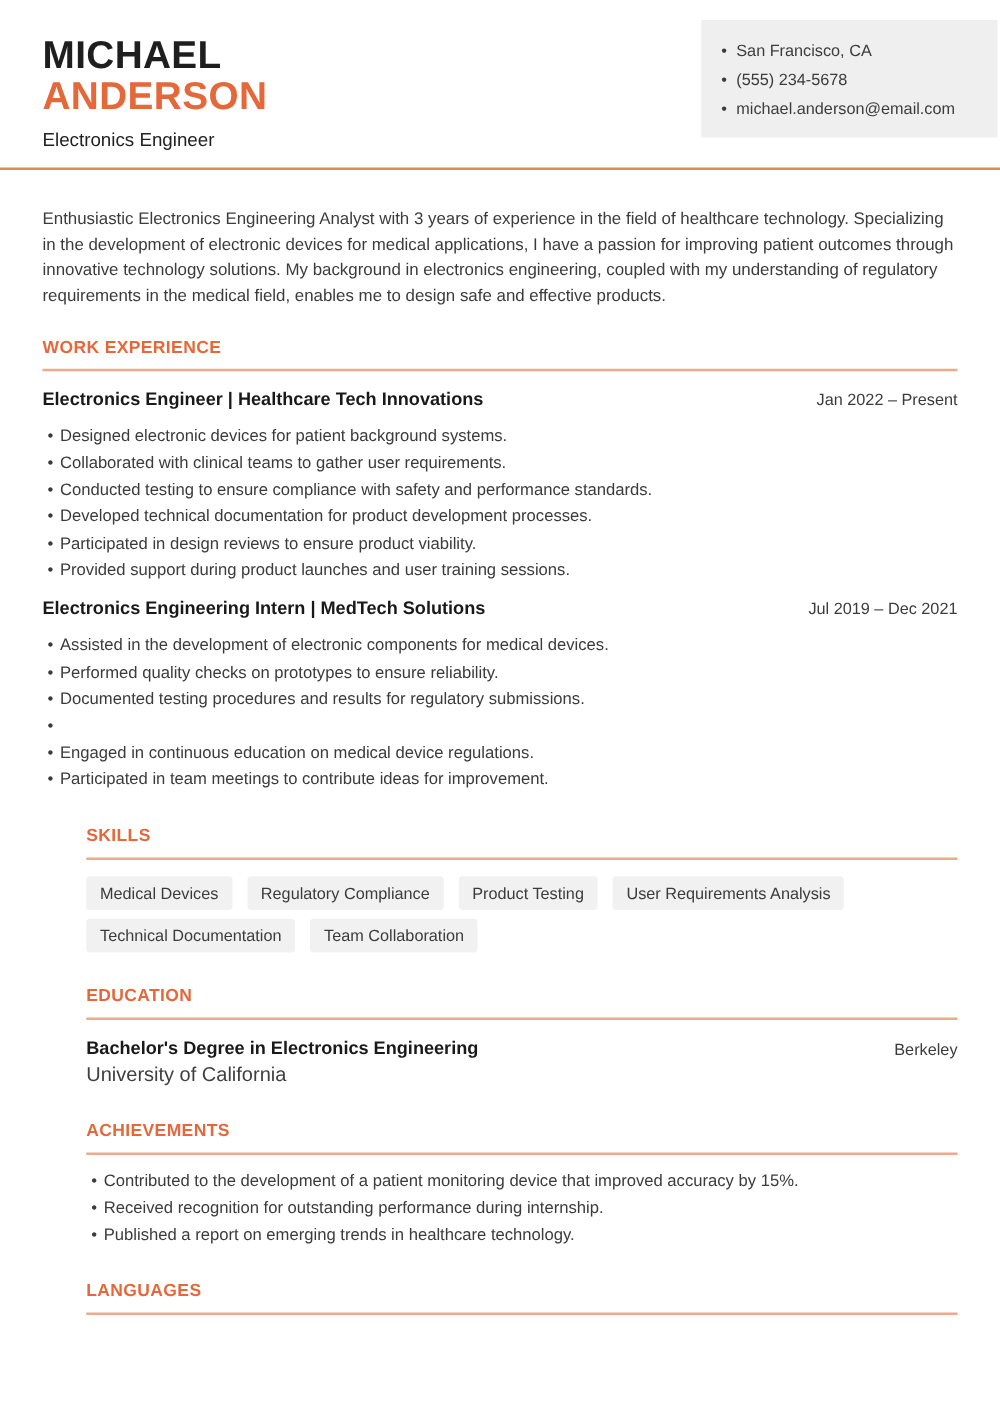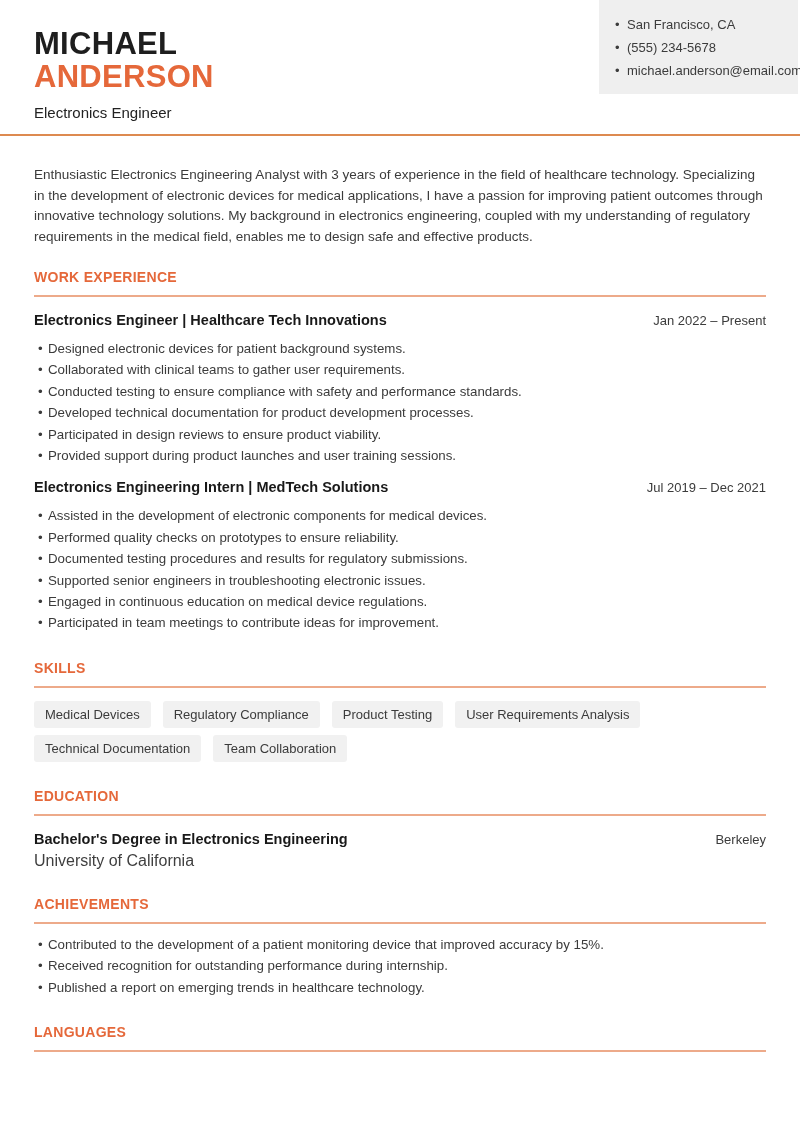--- a/index.html
+++ b/index.html
@@ -17,34 +17,34 @@
     width:800px;height:1130px;overflow:hidden;position:relative;
     font-family:"Liberation Sans",sans-serif;color:var(--text_body);
   }
   
   .header{position:relative;padding-top:27px;min-height:94px;}
   .name-block{margin-left:34px;}
   .name-line{font-size:31px;font-weight:bold;line-height:33px;letter-spacing:.3px;color:var(--text_dark);}
   .name-line.accent{color:var(--accent);}
   .header-job-title{margin-left:34px;margin-top:11px;font-size:15px;color:#222222;}
   .contact-box{
-    position:absolute;top:0;right:2px;width:199px;min-height:86px;
+    position:absolute;top:16px;right:2px;width:237px;min-height:86px;
     background:var(--contact_bg);padding:13px 24px 12px 16px;
   }
   .contact-row{display:flex;align-items:flex-start;font-size:13px;color:#3c3c3c;line-height:23px;}
   .contact-dot{width:12px;flex:0 0 12px;}
   .contact-dot::before{content:"•";}
   
   .top-rule{height:2px;background:var(--rule_top);margin-top:13px;}
   .sec-rule{height:2px;background:var(--rule_section);margin-top:10px;}
   
   .content{padding:0 34px;}
   .summary{margin-top:29px;font-size:13.5px;line-height:20.5px;color:var(--text_body);}
   .section{margin-top:22px;}
-  .section.gap-lg{margin-top:26px;}
+  .section.gap-lg{margin-top:26px;margin-left:35px;}
   .sec-heading{color:var(--accent);font-weight:bold;font-size:14px;letter-spacing:.3px;line-height:16px;}
   
   .job{margin-top:15px;}
   .job + .job{margin-top:13px;}
   .job-head{display:flex;justify-content:space-between;align-items:baseline;}
   .job-title{font-size:14.5px;font-weight:bold;color:#191919;}
   .job-dates{font-size:13px;color:var(--text_body);white-space:nowrap;}
   .bullets{margin-top:10px;margin-left:4px;}
   .bullet{display:flex;align-items:flex-start;font-size:13.3px;line-height:21.4px;color:var(--text_body);}
   .dot{width:10px;flex:0 0 10px;}
@@ -153,21 +153,20 @@
                 <span>Performed quality checks on prototypes to ensure reliability.</span>
               </div>
 
               <div class="bullet">
                 <span class="dot"></span>
                 <span>Documented testing procedures and results for regulatory submissions.</span>
               </div>
 
               <div class="bullet">
                 <span class="dot"></span>
-                <span>Supported senior engineers in troubleshooting electronic issues.</span>
               </div>
 
               <div class="bullet">
                 <span class="dot"></span>
                 <span>Engaged in continuous education on medical device regulations.</span>
               </div>
 
               <div class="bullet">
                 <span class="dot"></span>
                 <span>Participated in team meetings to contribute ideas for improvement.</span>

